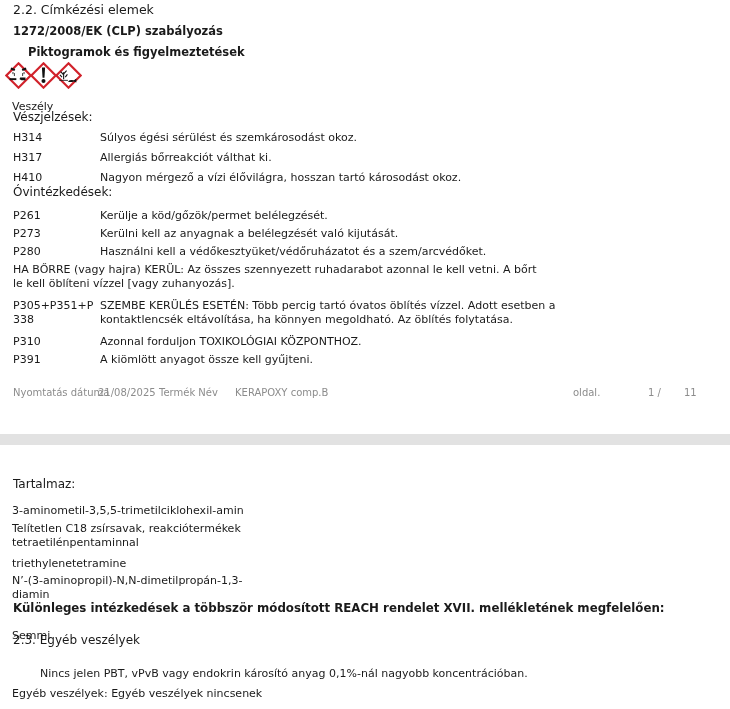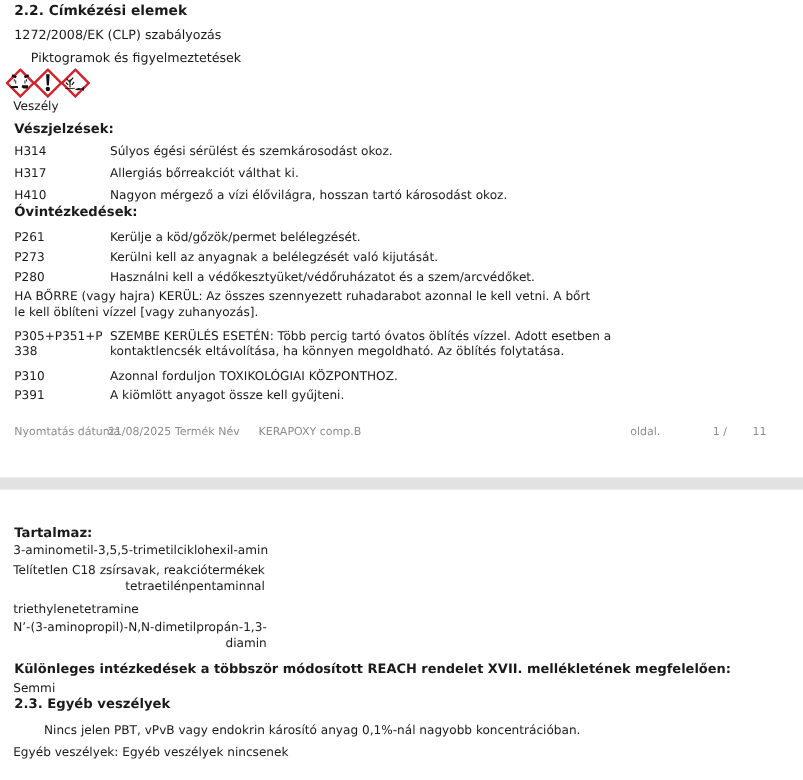--- a/index.html
+++ b/index.html
@@ -2,27 +2,27 @@
 <html><head>
 <meta charset="utf-8">
 <style>
   html,body{margin:0;padding:0;}
   body{
     width:730px;height:709px;background:#ffffff;position:relative;overflow:hidden;
     font-family:"DejaVu Sans","Liberation Sans",sans-serif;color:#1a1a1a;
   }
   .abs{position:absolute;}
   .b{font-weight:bold;}
-  .title{font-size:12.5px;font-weight:bold;}
-  .h2{font-size:11.5px;font-weight:normal;}
-  .txt{font-size:11px;line-height:14px;}
+  .title{font-size:12.5px;font-weight:normal;}
+  .h2{font-size:11.5px;font-weight:bold;}
+  .txt{font-size:11px;line-height:14px;margin-top:10px;}
   .row{position:absolute;display:flex;align-items:flex-start;width:630px;}
   .code{width:87px;flex:none;font-size:11px;line-height:14px;word-break:break-all;}
   .desc{width:530px;font-size:11px;line-height:14px;}
-  .preline{white-space:pre-line;text-align:right;}
+  .preline{white-space:pre-line;}
   .picto-row{position:absolute;display:flex;}
   .picto{width:27px;height:27px;margin-right:-2px;}
   .footer-bar{position:absolute;top:387px;left:0;width:730px;height:14px;color:#8c8c8c;font-size:10px;}
   .footer-bar span{position:absolute;top:0;white-space:nowrap;}
   .band{position:absolute;left:0;top:434px;width:730px;height:11px;background:#e2e2e2;}
 </style>
 </head>
 <body>
 
 <div>

